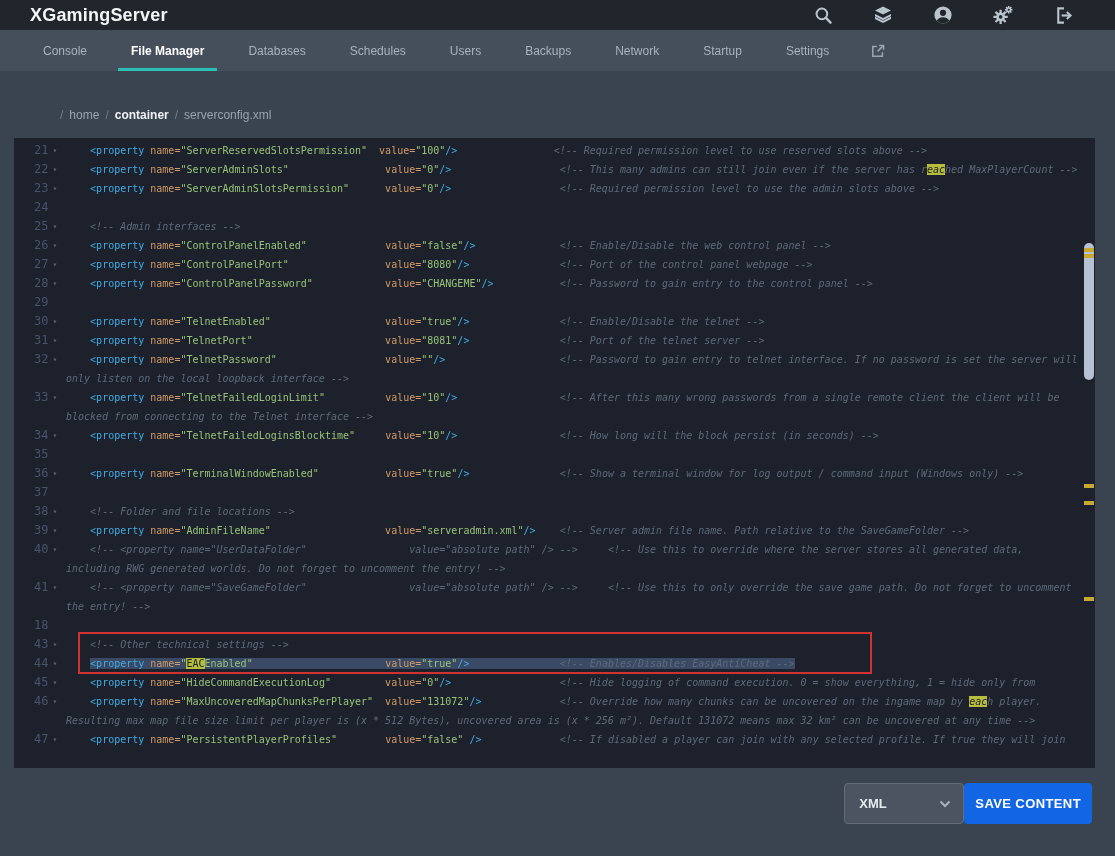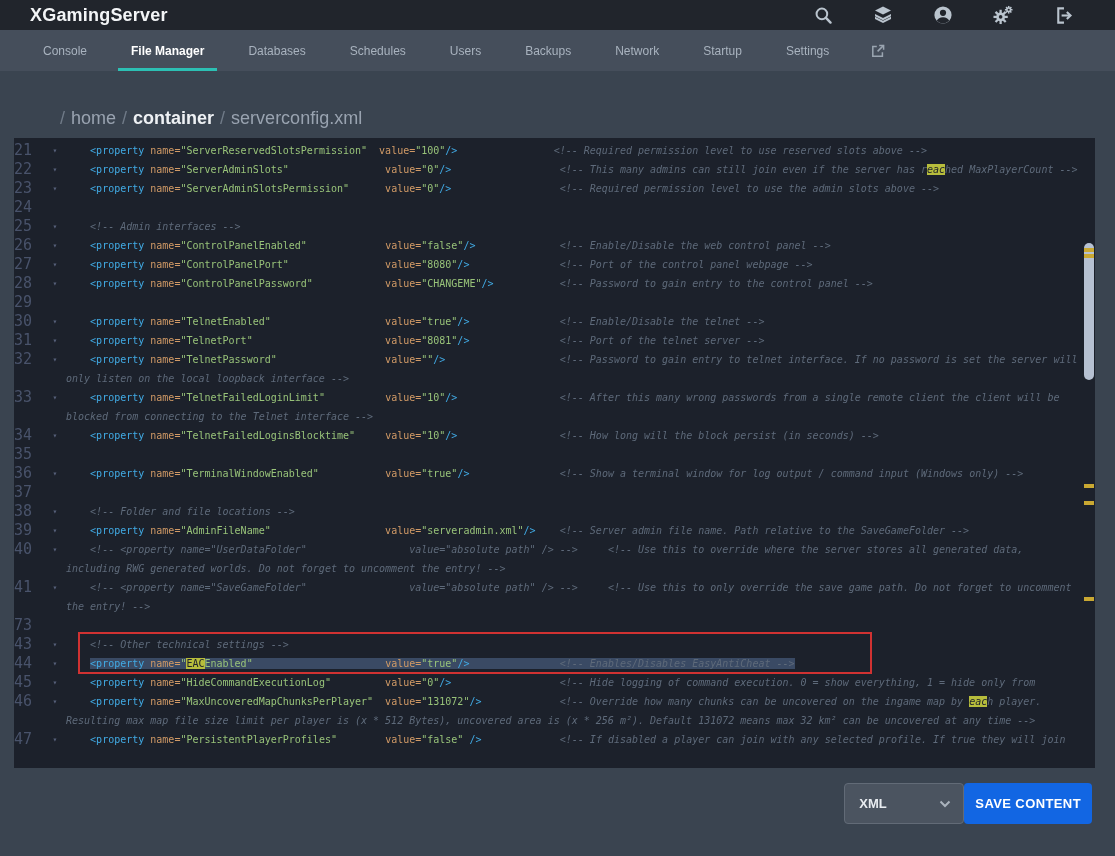--- a/index.html
+++ b/index.html
@@ -15,31 +15,31 @@
   
   .tabbar { height:41px; background:#454e5b; display:flex; align-items:stretch; padding-left:21px; }
   .tab { position:relative; display:flex; align-items:center; padding:0 13px; margin:0 9px;
          color:#a9b3bf; font-size:12px; cursor:pointer; }
   .tab.active { color:#ffffff; font-weight:bold; }
   .tab.active::after { content:""; position:absolute; left:0; right:0; bottom:0; height:3px;
                        background:var(--accent,#2cc0b4); }
   .tab.ext { padding:0 10px; }
 
   
-  .crumbs { padding:37px 0 0 60px; font-size:18px; color:#99a3b0; height:67px; }
+  .crumbs { padding:37px 0 0 60px; font-size:12px; color:#99a3b0; height:67px; }
   .crumbs span { margin-right:6px; }
   .crumbs .sep { color:#707b88; margin-right:6px; }
   .crumbs .bold { color:#eef1f4; font-weight:bold; }
 
   
   .editor { position:relative; margin-left:14px; width:1081px; height:630px;
             background:#1c212b; overflow:hidden; font-family:"DejaVu Sans Mono", monospace; }
   .lines { padding-top:3px; }
   .crow { height:19px; display:flex; white-space:pre; }
-  .gut  { flex:none; width:30px; text-align:left; color:#49536b; font-size:15px; line-height:19px; }
+  .gut  { flex:none; width:30px; text-align:left; color:#49536b; font-size:12px; line-height:19px;padding-left:20px; }
   .fold { flex:none; width:22px; text-align:center; color:#57617a; font-size:8px; line-height:19px; cursor:pointer; }
   .codetext { flex:1; overflow:hidden; font-size:10px; line-height:19px; color:#aab4c4; }
   .seg.t { color:var(--tag,#41aae4); }
   .seg.a { color:var(--attribute,#d19a66); }
   .seg.s { color:var(--string,#98c379); }
   .seg.c { color:var(--comment,#5e6a7a); font-style:italic; }
   .seg.hl { background:var(--search_highlight,#b7bd3c); color:#20242c;margin-top:28px; }
   .selbg { background:var(--selection,#3a4a64); }
 
   .anno-box { position:absolute; left:64px; top:494px; width:794px; height:42px;
@@ -178,21 +178,21 @@
       <div class="crow"><span class="gut">34</span><span class="fold">▾</span><span class="codetext"><span class="seg p">    </span><span class="seg t">&lt;property</span><span class="seg a"> name=</span><span class="seg s">"TelnetFailedLoginsBlocktime"</span><span class="seg p">     </span><span class="seg a">value=</span><span class="seg s">"10"</span><span class="seg t">/&gt;</span><span class="seg p">                 </span><span class="seg c">&lt;!-- How long will the block persist (in seconds) --&gt;</span></span></div>
       <div class="crow"><span class="gut">35</span><span class="fold"></span><span class="codetext"></span></div>
       <div class="crow"><span class="gut">36</span><span class="fold">▾</span><span class="codetext"><span class="seg p">    </span><span class="seg t">&lt;property</span><span class="seg a"> name=</span><span class="seg s">"TerminalWindowEnabled"</span><span class="seg p">           </span><span class="seg a">value=</span><span class="seg s">"true"</span><span class="seg t">/&gt;</span><span class="seg p">               </span><span class="seg c">&lt;!-- Show a terminal window for log output / command input (Windows only) --&gt;</span></span></div>
       <div class="crow"><span class="gut">37</span><span class="fold"></span><span class="codetext"></span></div>
       <div class="crow"><span class="gut">38</span><span class="fold">▾</span><span class="codetext"><span class="seg p">    </span><span class="seg c">&lt;!-- Folder and file locations --&gt;</span></span></div>
       <div class="crow"><span class="gut">39</span><span class="fold">▾</span><span class="codetext"><span class="seg p">    </span><span class="seg t">&lt;property</span><span class="seg a"> name=</span><span class="seg s">"AdminFileName"</span><span class="seg p">                   </span><span class="seg a">value=</span><span class="seg s">"serveradmin.xml"</span><span class="seg t">/&gt;</span><span class="seg p">    </span><span class="seg c">&lt;!-- Server admin file name. Path relative to the SaveGameFolder --&gt;</span></span></div>
       <div class="crow"><span class="gut">40</span><span class="fold">▾</span><span class="codetext"><span class="seg p">    </span><span class="seg c">&lt;!-- &lt;property name="UserDataFolder"</span><span class="seg p">                 </span><span class="seg c">value="absolute path" /&gt; --&gt;</span><span class="seg p">     </span><span class="seg c">&lt;!-- Use this to override where the server stores all generated data,</span></span></div>
       <div class="crow"><span class="gut"></span><span class="fold"></span><span class="codetext"><span class="seg c">including RWG generated worlds. Do not forget to uncomment the entry! --&gt;</span></span></div>
       <div class="crow"><span class="gut">41</span><span class="fold">▾</span><span class="codetext"><span class="seg p">    </span><span class="seg c">&lt;!-- &lt;property name="SaveGameFolder"</span><span class="seg p">                 </span><span class="seg c">value="absolute path" /&gt; --&gt;</span><span class="seg p">     </span><span class="seg c">&lt;!-- Use this to only override the save game path. Do not forget to uncomment</span></span></div>
       <div class="crow"><span class="gut"></span><span class="fold"></span><span class="codetext"><span class="seg c">the entry! --&gt;</span></span></div>
-      <div class="crow"><span class="gut">73</span><span class="fold"></span><span class="codetext"></span></div>
+      <div class="crow"><span class="gut">18</span><span class="fold"></span><span class="codetext"></span></div>
       <div class="crow"><span class="gut">43</span><span class="fold">▾</span><span class="codetext"><span class="seg p">    </span><span class="seg c">&lt;!-- Other technical settings --&gt;</span></span></div>
       <div class="crow"><span class="gut">44</span><span class="fold">▾</span><span class="codetext"><span class="seg p">    </span><span class="selbg"><span class="seg t">&lt;property</span><span class="seg a"> name=</span><span class="seg s">"</span><span class="seg s hl">EAC</span><span class="seg s">Enabled"</span><span class="seg p">                      </span><span class="seg a">value=</span><span class="seg s">"true"</span><span class="seg t">/&gt;</span><span class="seg p">               </span><span class="seg c">&lt;!-- Enables/Disables EasyAntiCheat --&gt;</span></span></span></div>
       <div class="crow"><span class="gut">45</span><span class="fold">▾</span><span class="codetext"><span class="seg p">    </span><span class="seg t">&lt;property</span><span class="seg a"> name=</span><span class="seg s">"HideCommandExecutionLog"</span><span class="seg p">         </span><span class="seg a">value=</span><span class="seg s">"0"</span><span class="seg t">/&gt;</span><span class="seg p">                  </span><span class="seg c">&lt;!-- Hide logging of command execution. 0 = show everything, 1 = hide only from</span></span></div>
       <div class="crow"><span class="gut">46</span><span class="fold">▾</span><span class="codetext"><span class="seg p">    </span><span class="seg t">&lt;property</span><span class="seg a"> name=</span><span class="seg s">"MaxUncoveredMapChunksPerPlayer"</span><span class="seg p">  </span><span class="seg a">value=</span><span class="seg s">"131072"</span><span class="seg t">/&gt;</span><span class="seg p">             </span><span class="seg c">&lt;!-- Override how many chunks can be uncovered on the ingame map by </span><span class="seg c hl">eac</span><span class="seg c">h player.</span></span></div>
       <div class="crow"><span class="gut"></span><span class="fold"></span><span class="codetext"><span class="seg c">Resulting max map file size limit per player is (x * 512 Bytes), uncovered area is (x * 256 m²). Default 131072 means max 32 km² can be uncovered at any time --&gt;</span></span></div>
       <div class="crow"><span class="gut">47</span><span class="fold">▾</span><span class="codetext"><span class="seg p">    </span><span class="seg t">&lt;property</span><span class="seg a"> name=</span><span class="seg s">"PersistentPlayerProfiles"</span><span class="seg p">        </span><span class="seg a">value=</span><span class="seg s">"false"</span><span class="seg p"> </span><span class="seg t">/&gt;</span><span class="seg p">             </span><span class="seg c">&lt;!-- If disabled a player can join with any selected profile. If true they will join</span></span></div>
     </div>
   <div class="anno-box"></div>
   <div class="sb-thumb" style="top: 105px; height: 137px;"></div>
   <div>

